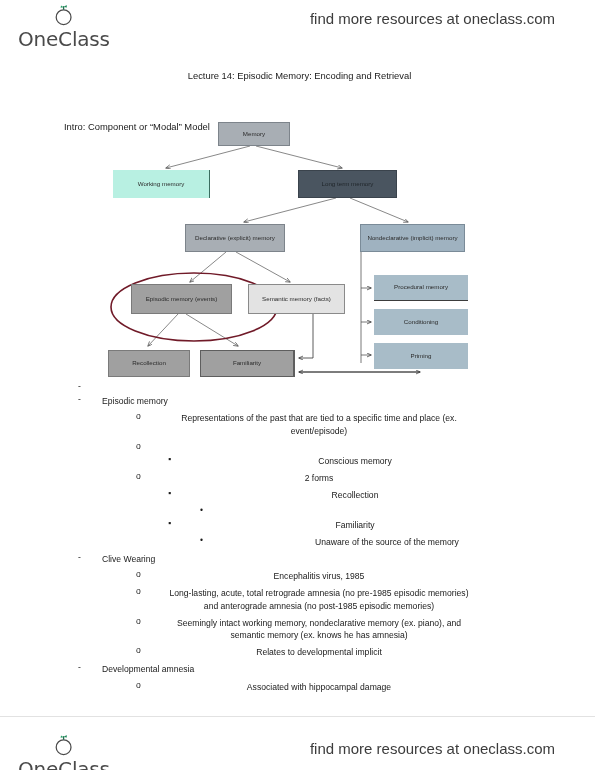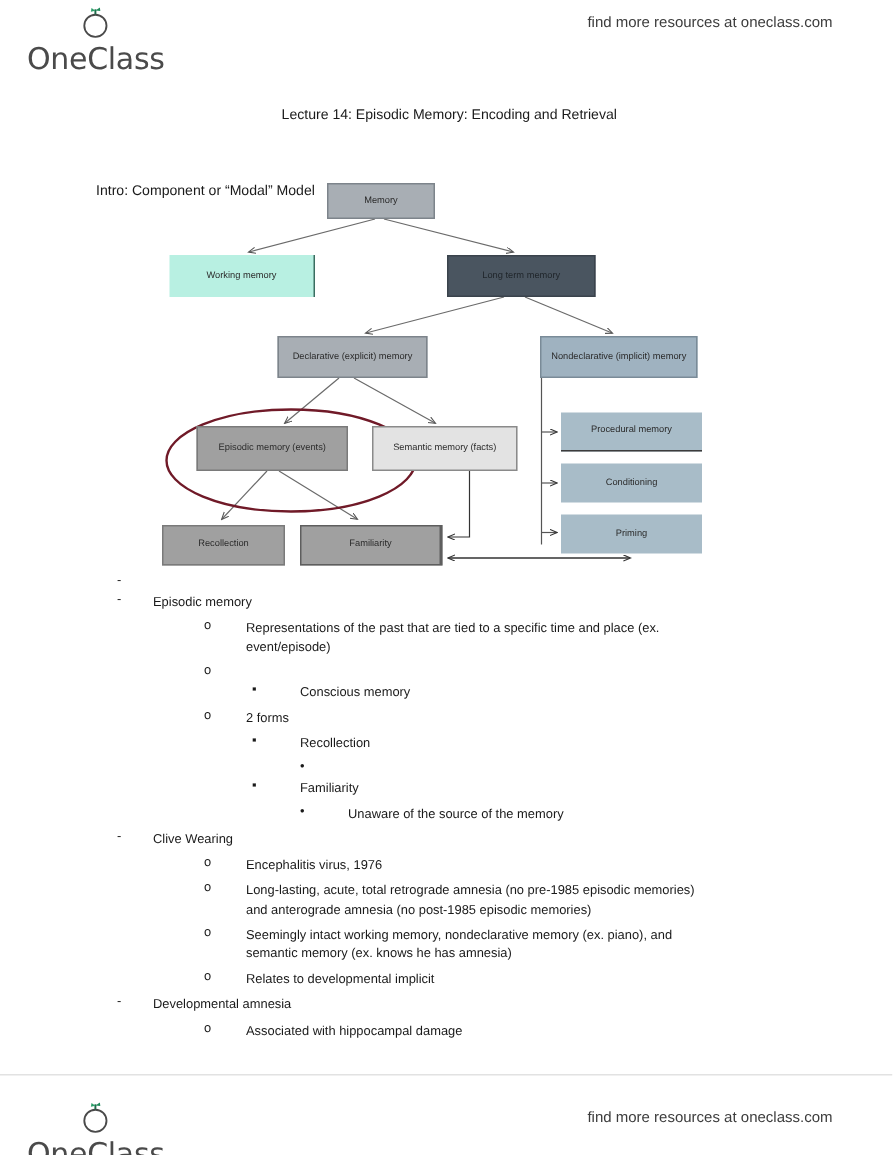--- a/index.html
+++ b/index.html
@@ -33,21 +33,21 @@
   .brand-text {
     font-size: 20px;
     font-weight: 400;
     letter-spacing: -0.2px;
     color: #4a4a4a;
     font-family: "DejaVu Sans", sans-serif;
   }
   .brand-tagline {
     position: absolute;
     right: 40px;
-    font-size: 10px;
+    font-size: 15px;
     color: #3c3c3c;
   }
   .rule {
     position: absolute;
     left: 0;
     width: 595px;
     height: 1px;
     background: #e2e2e2;
   }
 
@@ -116,21 +116,21 @@
   .lvl0 { padding-left: 78px; }
   .lvl1 { padding-left: 78px; }
   .lvl2 { padding-left: 136px; }
   .lvl3 { padding-left: 168px; }
   .lvl4 { padding-left: 200px; }
 
   .lvl1 .mark { width: 24px; }
   .lvl2 .mark { width: 28px; }
   .lvl3 .mark { width: 32px; }
   .lvl4 .mark { width: 32px; }
-  .txt-wide { max-width: 310px; }
+  .txt-wide { max-width: 310px; text-align: center; }
 </style>
 </head>
 <body>
 
 <div class="brand" style="top:4px;">
   <span class="brand-logo">
     <svg width="20" height="22" viewBox="0 0 20 22">
       <circle cx="9.6" cy="13.2" r="7.4" fill="none" stroke="#4a4a4a" stroke-width="1.25"></circle>
       <path d="M9.6 5.6 L9.6 2.2" stroke="#1f6b4a" stroke-width="1.3"></path>
       <path d="M9.6 3.0 L12.6 1.0 L12.9 3.4 Z" fill="#1f8a5a"></path>
@@ -280,21 +280,21 @@
     <div class="row lvl4">
       <span class="mark">•</span>
       <span class="txt txt-wide">Unaware of the source of the memory</span>
     </div>
     <div class="row lvl1">
       <span class="mark">-</span>
       <span class="txt">Clive Wearing</span>
     </div>
     <div class="row lvl2">
       <span class="mark">o</span>
-      <span class="txt txt-wide">Encephalitis virus, 1976</span>
+      <span class="txt txt-wide">Encephalitis virus, 1985</span>
     </div>
     <div class="row lvl2">
       <span class="mark">o</span>
       <span class="txt txt-wide">Long-lasting, acute, total retrograde amnesia (no pre-1985 episodic memories) and anterograde amnesia (no post-1985 episodic memories)</span>
     </div>
     <div class="row lvl2">
       <span class="mark">o</span>
       <span class="txt txt-wide">Seemingly intact working memory, nondeclarative memory (ex. piano), and semantic memory (ex. knows he has amnesia)</span>
     </div>
     <div class="row lvl2">

